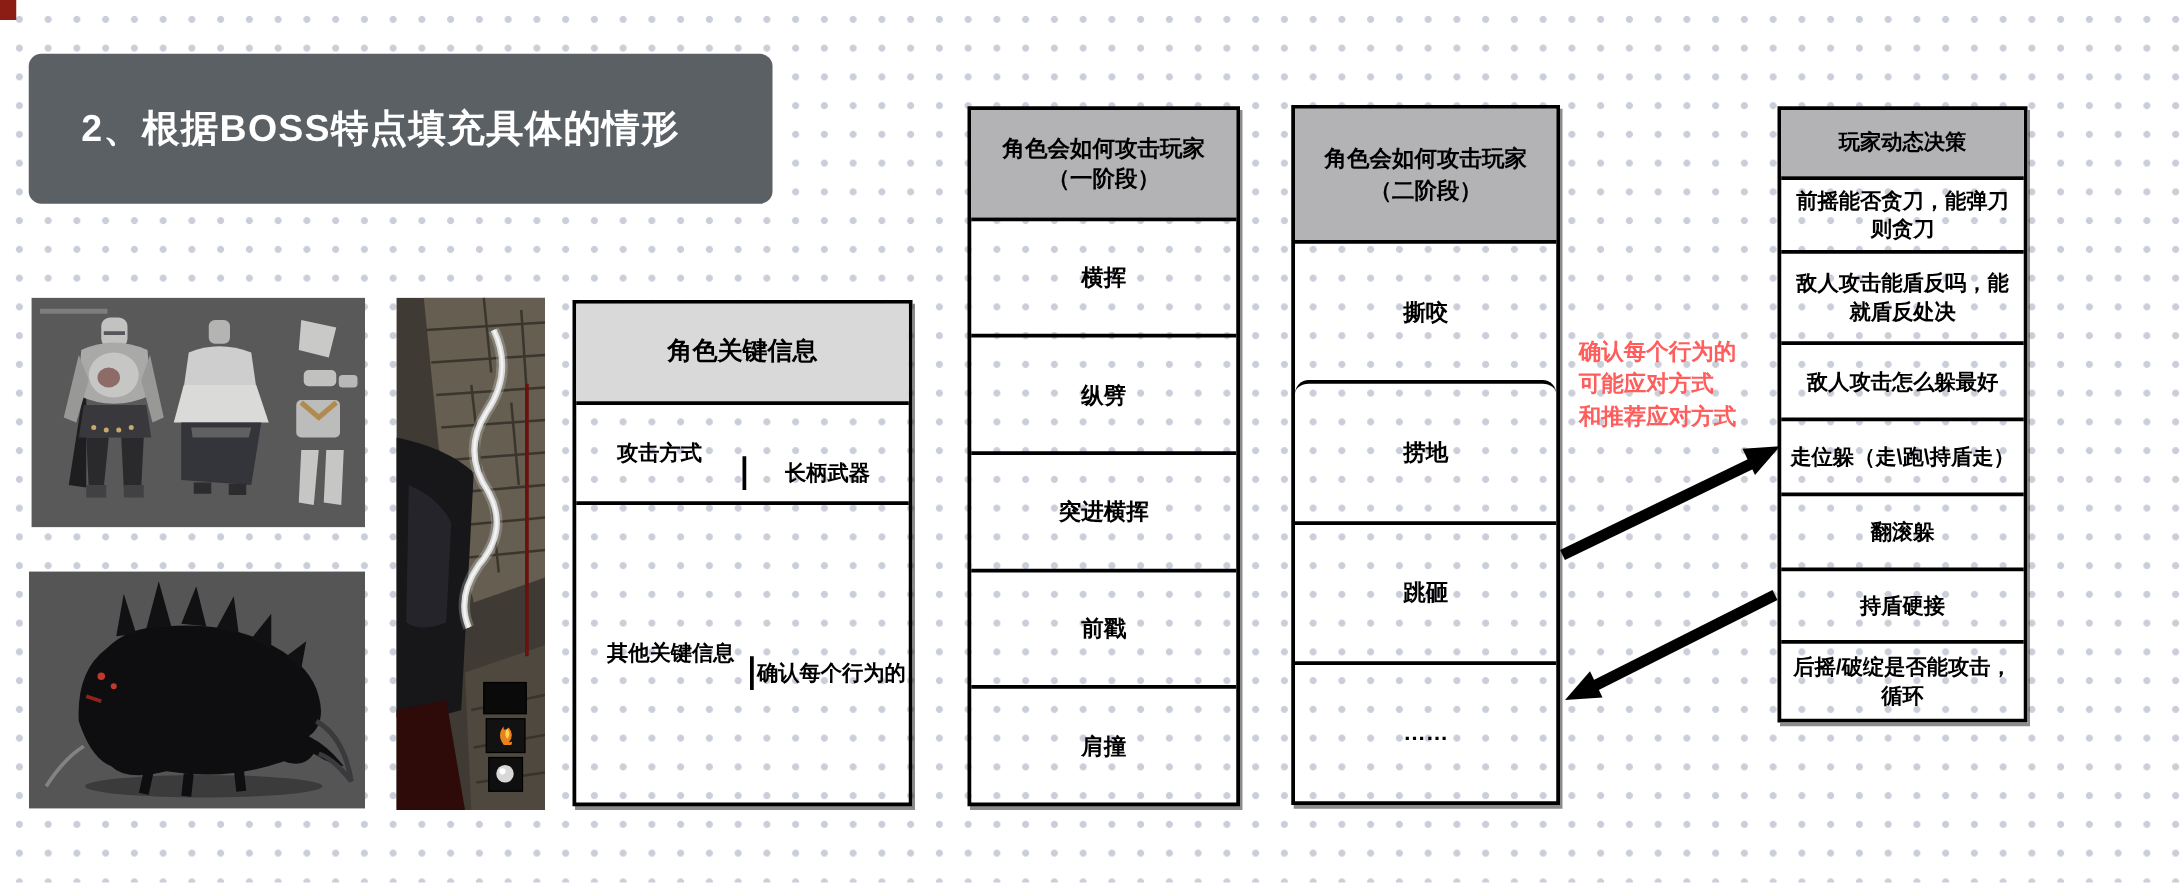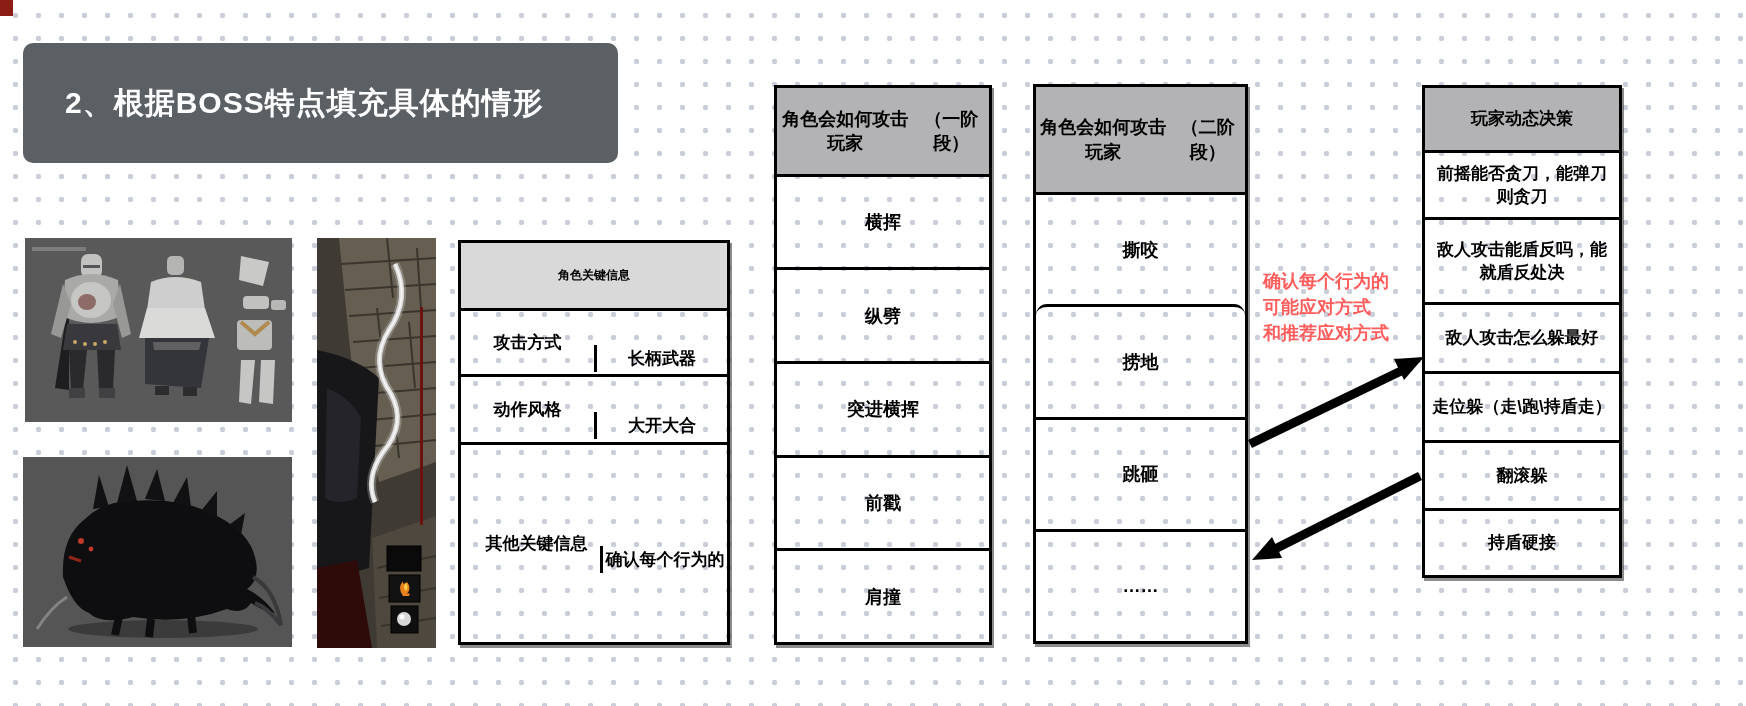--- a/index.html
+++ b/index.html
@@ -16,38 +16,38 @@
     background:#5b6065; border-radius:10px; display:flex; align-items:center;
     padding-left:42px; box-sizing:border-box;
   }
   .banner span{color:#fff; font-size:30px; font-weight:bold; letter-spacing:1px;}
   .art{position:absolute; overflow:hidden;}
   .tbl{
     position:absolute; display:flex; flex-direction:column; box-sizing:border-box;
     border:3px solid #000; box-shadow:2px 3px 0 rgba(0,0,0,.45); background:transparent;
   }
   .hdr{
-    display:flex; flex-direction:row; align-items:center; justify-content:center;
+    display:flex; flex-direction:column; align-items:center; justify-content:center;
     font-weight:bold; text-align:center; line-height:1.35;
   }
   .hdr-mid{background:#b3b3b5;}
   .hdr-light{background:#d9d9d9;}
   .row{
     border-top:3px solid #000; display:flex; align-items:center; justify-content:center;
     text-align:center; font-weight:600; box-sizing:border-box; padding:2px 4px;
   }
   .kv{display:grid; grid-template-columns:1fr 1fr; padding:0;}
   .kv .c{display:flex; align-items:center; justify-content:center; text-align:center; padding:2px;}
   .kv .v{border-left:3px solid #000;margin-top:32px;}
   .t-phase1{left:774px; top:85px;  width:218px; height:560px; font-size:18px;}
   .t-phase2{left:1033px; top:84px; width:215px; height:560px; font-size:18px;}
   .t-key{left:458px;  top:240px; width:272px; height:405px; font-size:17px;}
   .t-dec{left:1422px; top:85px;  width:200px; height:493px; font-size:17px;}
   .t-phase1 .hdr,.t-phase2 .hdr{font-size:18px;}
-  .t-key .hdr{font-size:12px;}
+  .t-key .hdr{font-size:20px;}
   .t-dec .hdr{font-size:17px;}
   .note{
     position:absolute; left:1263px; top:268px; width:180px;
     color:#ff5c5c; font-size:18px; font-weight:600; line-height:26px; white-space:nowrap;
   }
   .overlay{position:absolute; left:0; top:0; pointer-events:none;}
 </style>
 </head>
 <body>
 
@@ -165,24 +165,20 @@
   </div>
 
   <div class="tbl t-key">
     <div class="hdr hdr-light" style="flex:67 0 0;">
       <span>角色关键信息</span>
     </div>
     <div class="row kv" style="flex:66 0 0;">
       <div class="c">攻击方式</div>
       <div class="c v">长柄武器</div>
     </div>
-    <div class="row kv" style="flex:67 0 0;">
-      <div class="c">动作风格</div>
-      <div class="c v">大开大合</div>
-    </div>
     <div class="row kv" style="flex:205 0 0;padding-left:12px;">
       <div class="c">其他关键信息</div>
       <div class="c v">确认每个行为的</div>
     </div>
   </div>
 
   <div class="tbl t-phase1">
     <div class="hdr hdr-mid" style="flex:92 0 0;">
       <span>角色会如何攻击玩家</span>
       <span>（一阶段）</span>
@@ -208,20 +204,21 @@
   <div class="tbl t-dec">
     <div class="hdr hdr-mid" style="flex:60 0 0;">
       <span>玩家动态决策</span>
     </div>
     <div class="row" style="flex:58 0 0;">前摇能否贪刀，能弹刀则贪刀</div>
     <div class="row" style="flex:75 0 0;">敌人攻击能盾反吗，能就盾反处决</div>
     <div class="row" style="flex:60 0 0;">敌人攻击怎么躲最好</div>
     <div class="row" style="flex:60 0 0;">走位躲（走\跑\持盾走）</div>
     <div class="row" style="flex:59 0 0;text-align:right;">翻滚躲</div>
     <div class="row" style="flex:58 0 0;">持盾硬接</div>
+    <div class="row" style="flex:63 0 0;">后摇/破绽是否能攻击，循环</div>
   </div>
 
   <div class="note">
     <div>确认每个行为的</div>
     <div>可能应对方式</div>
     <div>和推荐应对方式</div>
   </div>
 
   <svg class="overlay" width="1746" height="706" viewBox="0 0 1746 706">
     <g>

